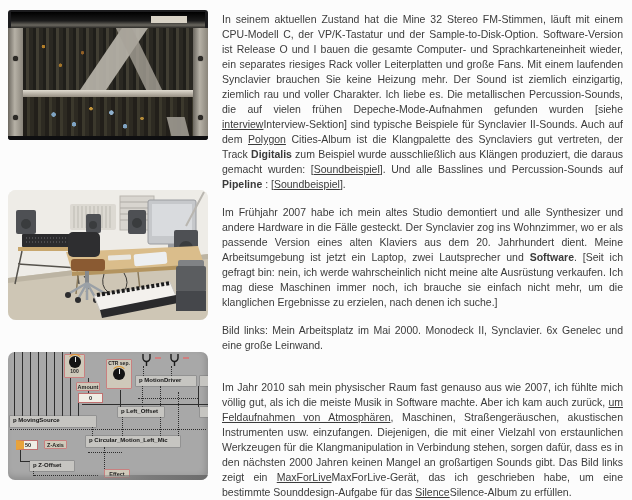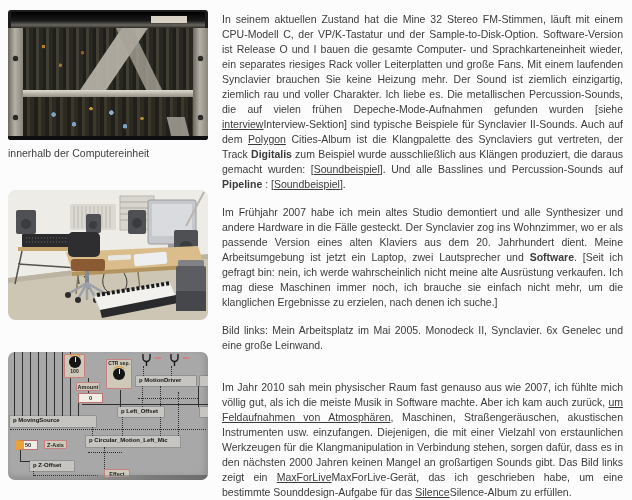--- a/index.html
+++ b/index.html
@@ -101,21 +101,20 @@
       </div>
       <div class="divider"></div>
       <div class="cage low">
         <div class="ribbon rb3"></div>
       </div>
       <div class="rack-rail l"></div>
       <div class="rack-rail r"></div>
       <div class="rack-bottom"></div>
     </div>
 
-    <div class="caption">innerhalb der Computereinheit</div>
 
     <div class="photo studio">
       <svg width="200" height="130" viewBox="0 0 200 130">
         <rect width="200" height="130" fill="#eeece7"></rect>
         <polygon points="0,88 200,64 200,130 0,130" fill="#cec6b5"></polygon>
         <polygon points="0,88 200,64 200,69 0,93" fill="#bcb4a3"></polygon>
 
         <rect x="62" y="14" width="46" height="26" rx="2" fill="#dcd9d2"></rect>
         <path d="M66 16V38 M70 16V38 M74 16V38 M78 16V38 M82 16V38 M86 16V38 M90 16V38 M94 16V38 M98 16V38 M102 16V38" stroke="#c2bfb8" stroke-width="1.2" fill="none"></path>
 
@@ -242,17 +241,17 @@
       <div class="pbox" style="left:22px;top:109px;width:44px;height:10px">p Z-Offset</div>
       <div class="rhl" style="left:96px;top:117px;width:26px;height:9px;line-height:8px">Effect</div>
 
       <div class="patch-edge"></div>
     </div>
   </div>
 
   <div class="right-col">
     <p class="para"><span class="s-plain">In seinem aktuellen Zustand hat die Mine 32 Stereo FM-Stimmen, läuft mit einem CPU-Modell C, der VP/K-Tastatur und der Sample-to-Disk-Option. Software-Version ist Release O und I bauen die gesamte Computer- und Sprachkarteneinheit wieder, ein separates riesiges Rack voller Leiterplatten und große Fans. Mit einem laufenden Synclavier brauchen Sie keine Heizung mehr. Der Sound ist ziemlich einzigartig, ziemlich rau und voller Charakter. Ich liebe es. Die metallischen Percussion-Sounds, die auf vielen frühen Depeche-Mode-Aufnahmen gefunden wurden [siehe </span><span class="s-link">interview</span><span class="s-plain">Interview-Sektion] sind typische Beispiele für Synclavier II-Sounds. Auch auf dem </span><span class="s-link">Polygon</span><span class="s-plain"> Cities-Album ist die Klangpalette des Synclaviers gut vertreten, der Track </span><span class="s-bold">Digitalis</span><span class="s-plain"> zum Beispiel wurde ausschließlich aus Klängen produziert, die daraus gemacht wurden: [</span><span class="s-link">Soundbeispiel</span><span class="s-plain">]. Und alle Basslines und Percussion-Sounds auf </span><span class="s-bold">Pipeline</span><span class="s-plain"> : [</span><span class="s-link">Soundbeispiel</span><span class="s-plain">].</span></p>
     <p class="para"><span class="s-plain">Im Frühjahr 2007 habe ich mein altes Studio demontiert und alle Synthesizer und andere Hardware in die Fälle gesteckt. Der Synclavier zog ins Wohnzimmer, wo er als passende Version eines alten Klaviers aus dem 20. Jahrhundert dient. Meine Arbeitsumgebung ist jetzt ein Laptop, zwei Lautsprecher und </span><span class="s-bold">Software</span><span class="s-plain">. [Seit ich gefragt bin: nein, ich werde wahrscheinlich nicht meine alte Ausrüstung verkaufen. Ich mag diese Maschinen immer noch, ich brauche sie einfach nicht mehr, um die klanglichen Ergebnisse zu erzielen, nach denen ich suche.]</span></p>
-    <p class="para"><span class="s-plain">Bild links: Mein Arbeitsplatz im Mai 2005. Monodeck II, Synclavier. 6x Genelec und eine große Leinwand.</span></p>
+    <p class="para"><span class="s-plain">Bild links: Mein Arbeitsplatz im Mai 2000. Monodeck II, Synclavier. 6x Genelec und eine große Leinwand.</span></p>
     <p class="para para-2010"><span class="s-plain">Im Jahr 2010 sah mein physischer Raum fast genauso aus wie 2007, ich fühlte mich völlig gut, als ich die meiste Musik in Software machte. Aber ich kam auch zurück, </span><span class="s-link">um Feldaufnahmen von Atmosphären</span><span class="s-plain">, Maschinen, Straßengeräuschen, akustischen Instrumenten usw. einzufangen. Diejenigen, die mit einer Vielzahl von erstaunlichen Werkzeugen für die Klangmanipulation in Verbindung stehen, sorgen dafür, dass es in den nächsten 2000 Jahren keinen Mangel an großartigen Sounds gibt. Das Bild links zeigt ein </span><span class="s-link">MaxForLive</span><span class="s-plain">MaxForLive-Gerät, das ich geschrieben habe, um eine bestimmte Sounddesign-Aufgabe für das </span><span class="s-link">Silence</span><span class="s-plain">Silence-Album zu erfüllen.</span></p>
   </div>
 
 </div>
 
 </body></html>

